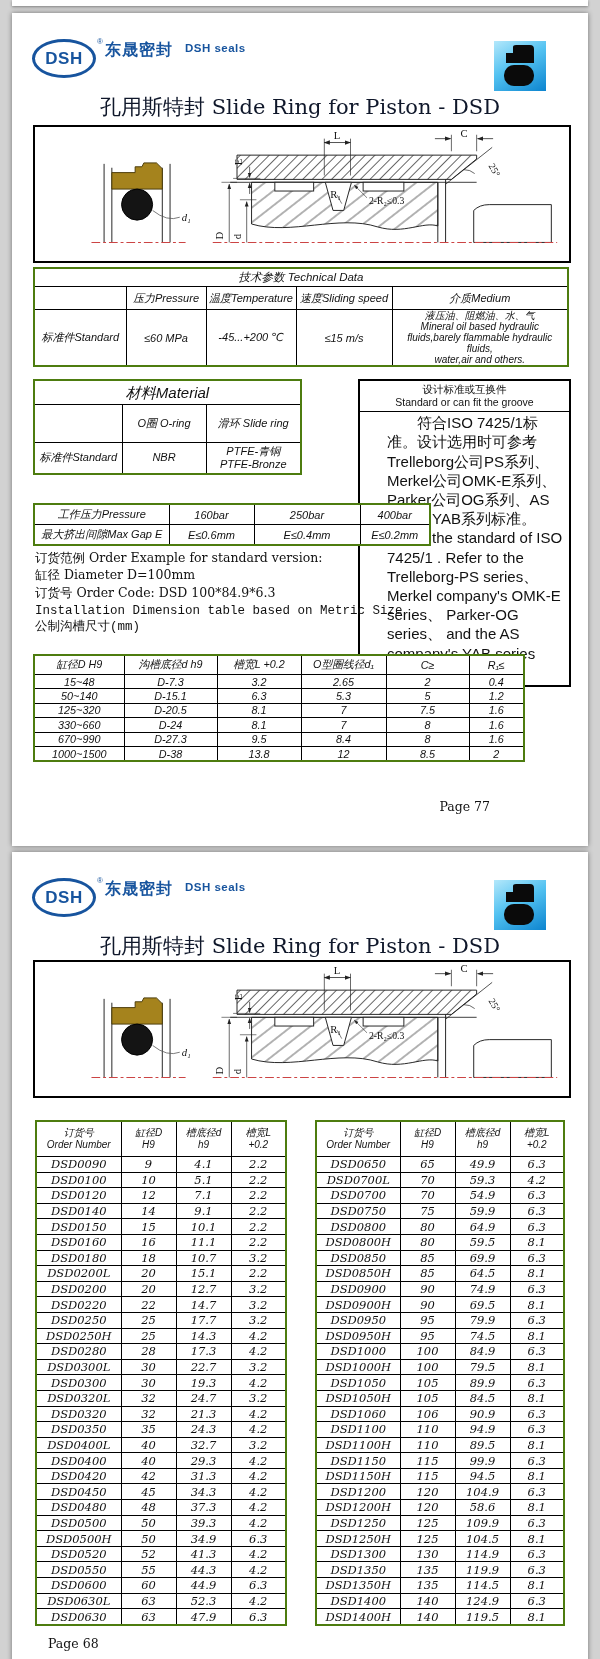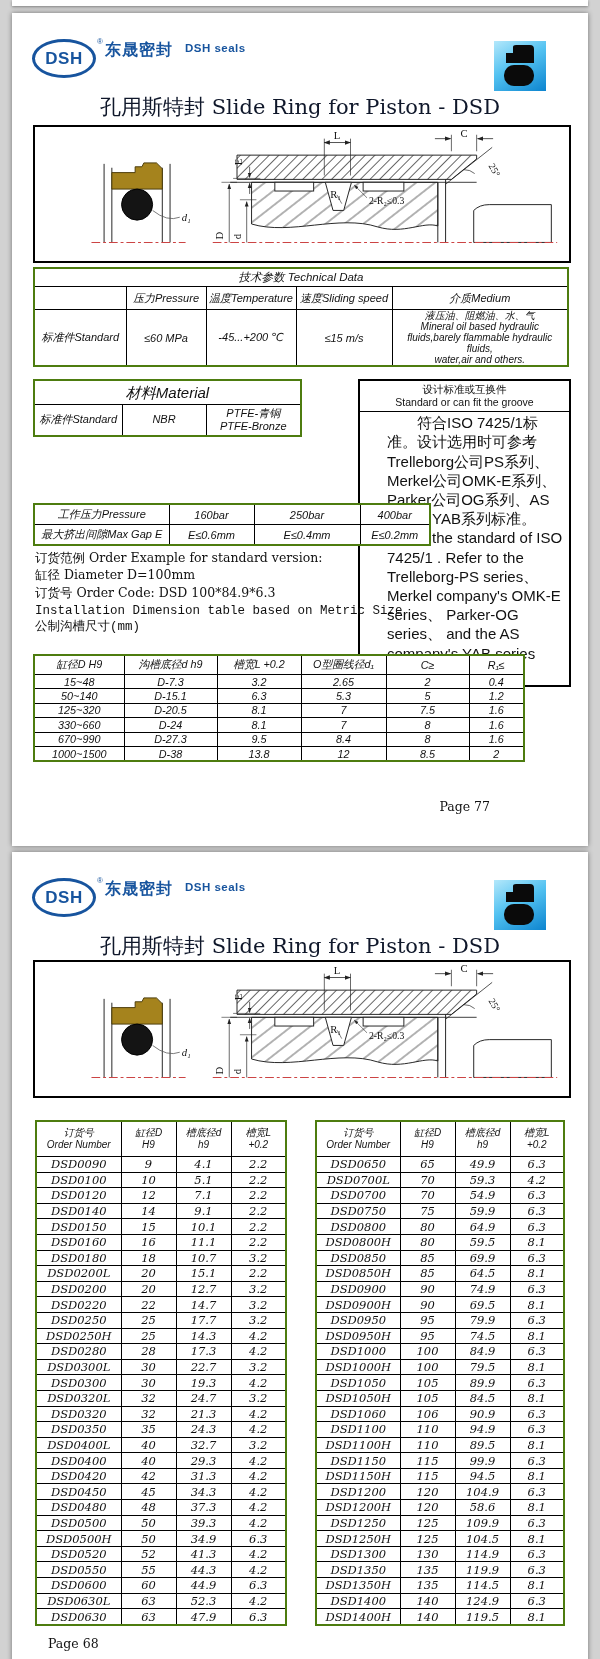--- a/index.html
+++ b/index.html
@@ -203,20 +203,25 @@
     <table class="mat">
       <colgroup>
           <col style="width:88px">
           <col style="width:84px">
           <col style="width:95px">
         </colgroup>
       <tbody>
           <tr class="tbl-title">
             <td colspan="3">材料Material</td>
           </tr>
+      <tr class="colhead">
+        <td></td>
+        <td>O圈 O-ring</td>
+        <td>滑环 Slide ring</td>
+      </tr>
       </tbody>
         <tbody>
           <tr>
             <td>标准件Standard</td>
             <td>NBR</td>
             <td>PTFE-青铜
 PTFE-Bronze</td>
           </tr>
         </tbody>
     </table>

